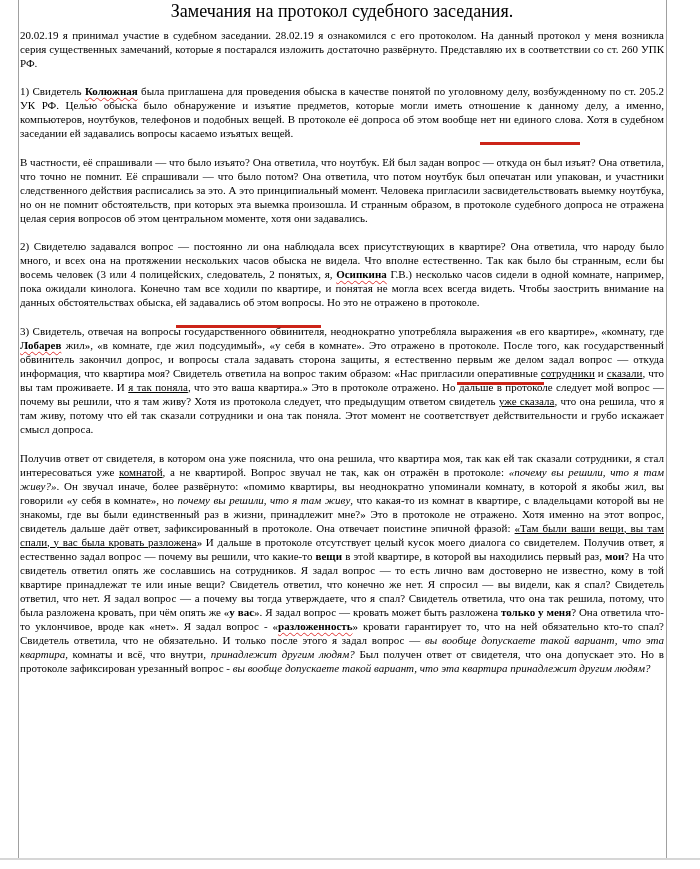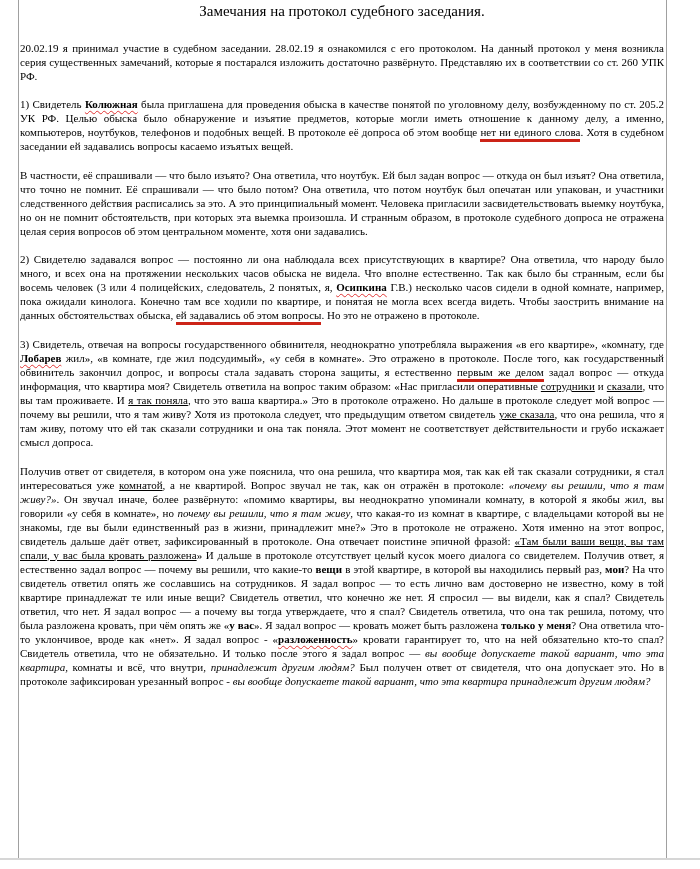--- a/index.html
+++ b/index.html
@@ -23,37 +23,37 @@
   .boundary-right{left:666px;}
   .boundary-bottom{position:absolute;top:858px;left:0;width:700px;height:2px;background:#d6d6d6;}
   .content{
     position:absolute;
     left:20px;
     width:644px;
     top:0;
     padding-top:4px;
   }
   .doc-title{
-    font-size:15px;
+    font-size:18px;
     font-weight:normal;
     text-align:center;
     line-height:14.6px;
-    margin-bottom:22px;
+    margin-bottom:9px;
   }
   .para{
     font-size:11px;
     line-height:14px;
     text-align:justify;
     margin-bottom:14.6px;
   }
   .para:last-child{margin-bottom:1px;}
   .r-b{font-weight:bold;}
   .r-bu{font-weight:normal;text-decoration:underline;text-decoration-thickness:1px;}
   .r-i{font-style:italic;}
-  .r-ru{border-bottom:3px solid var(--annotation-red);padding-bottom:1px;}
+  .r-ru{border-bottom:3px solid var(--annotation-red);padding-bottom:17px;}
   .r-w{
     text-decoration:underline wavy var(--spellcheck-red);
     text-decoration-thickness:1px;
     text-underline-offset:2px;
     text-decoration-skip-ink:none;
     font-weight:bold;
   }
 </style>
 </head>
 <body>

